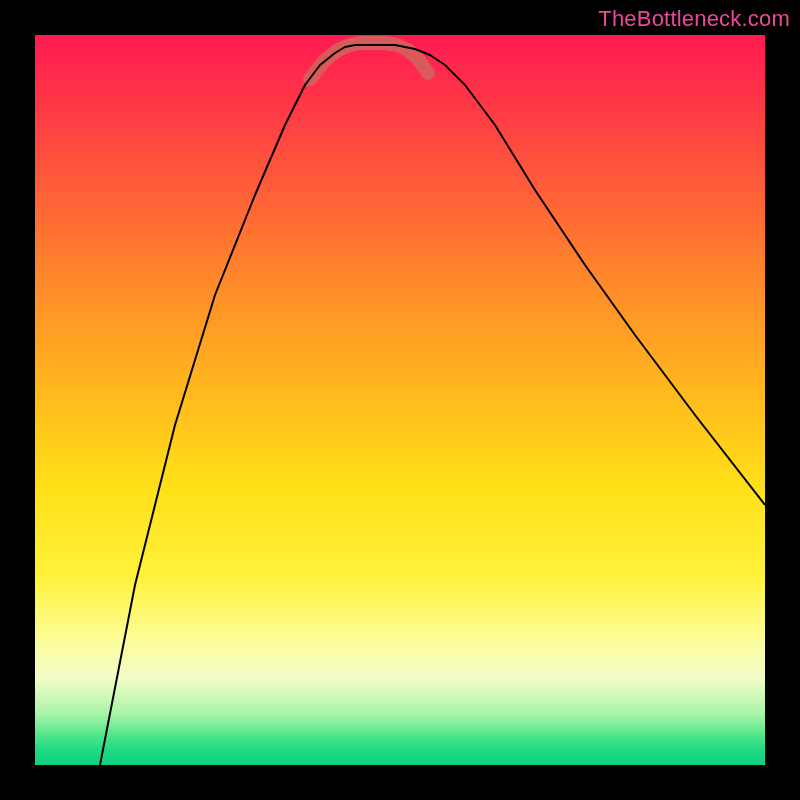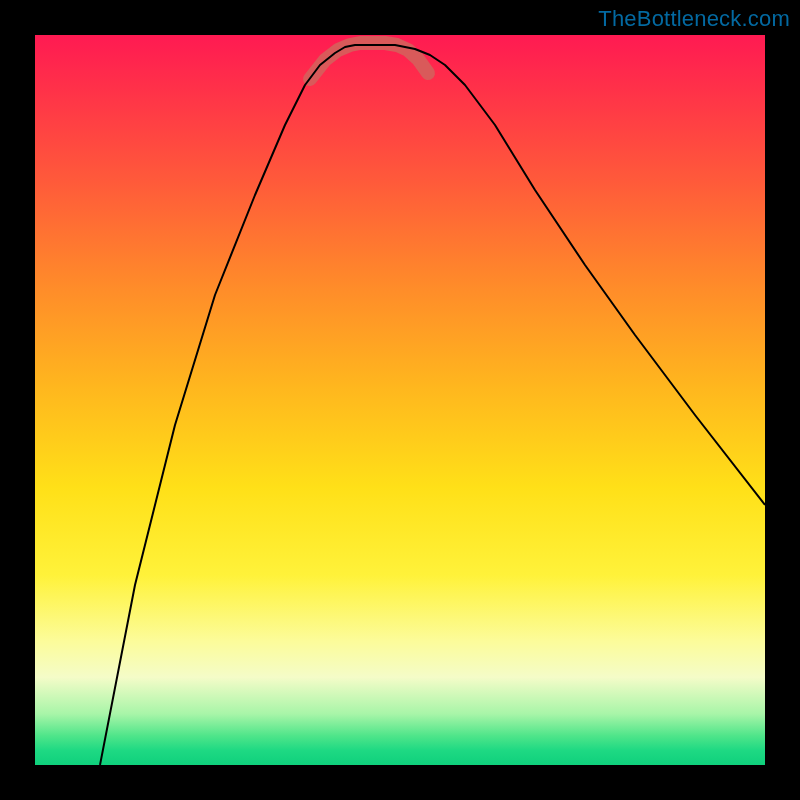--- a/index.html
+++ b/index.html
@@ -47,21 +47,21 @@
     left: 35px;
     top: 35px;
     width: 730px;
     height: 730px;
     pointer-events: none;
   }
   .watermark {
     position: absolute;
     top: 6px;
     right: 10px;
-    color: #0369a1;
+    color: #ec4899;
     font-size: 22px;
     letter-spacing: 0.2px;
     user-select: none;
   }
 </style>
 </head>
 <body>
 
 <div class="frame">
 

